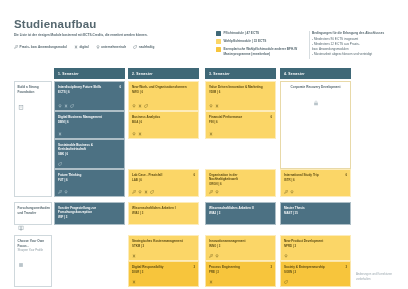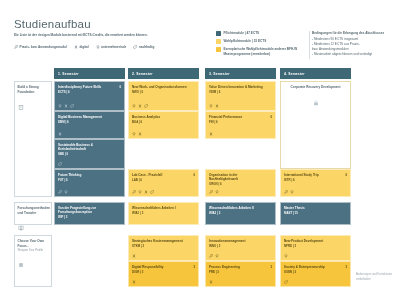--- a/index.html
+++ b/index.html
@@ -9,21 +9,21 @@
     background:#ffffff;
     font-family:"Liberation Sans","DejaVu Sans",sans-serif;
     color:#4a5a64;
     -webkit-font-smoothing:antialiased;
   }
   .page{position:relative;width:408px;height:289px;box-sizing:border-box;padding:0;}
 
   
   .title{
     position:absolute;left:14px;top:18px;
-    font-size:11.5px;font-weight:400;letter-spacing:.2px;
+    font-size:11.5px;font-weight:700;letter-spacing:.2px;
     color:#55676f;
   }
   .intro{
     position:absolute;left:14px;top:33px;width:175px;
     font-size:3.1px;line-height:1.55;font-weight:700;color:#55676f;
   }
   .tagrow{
     position:absolute;left:14px;top:45px;width:190px;
     display:flex;gap:7px;align-items:center;
   }

